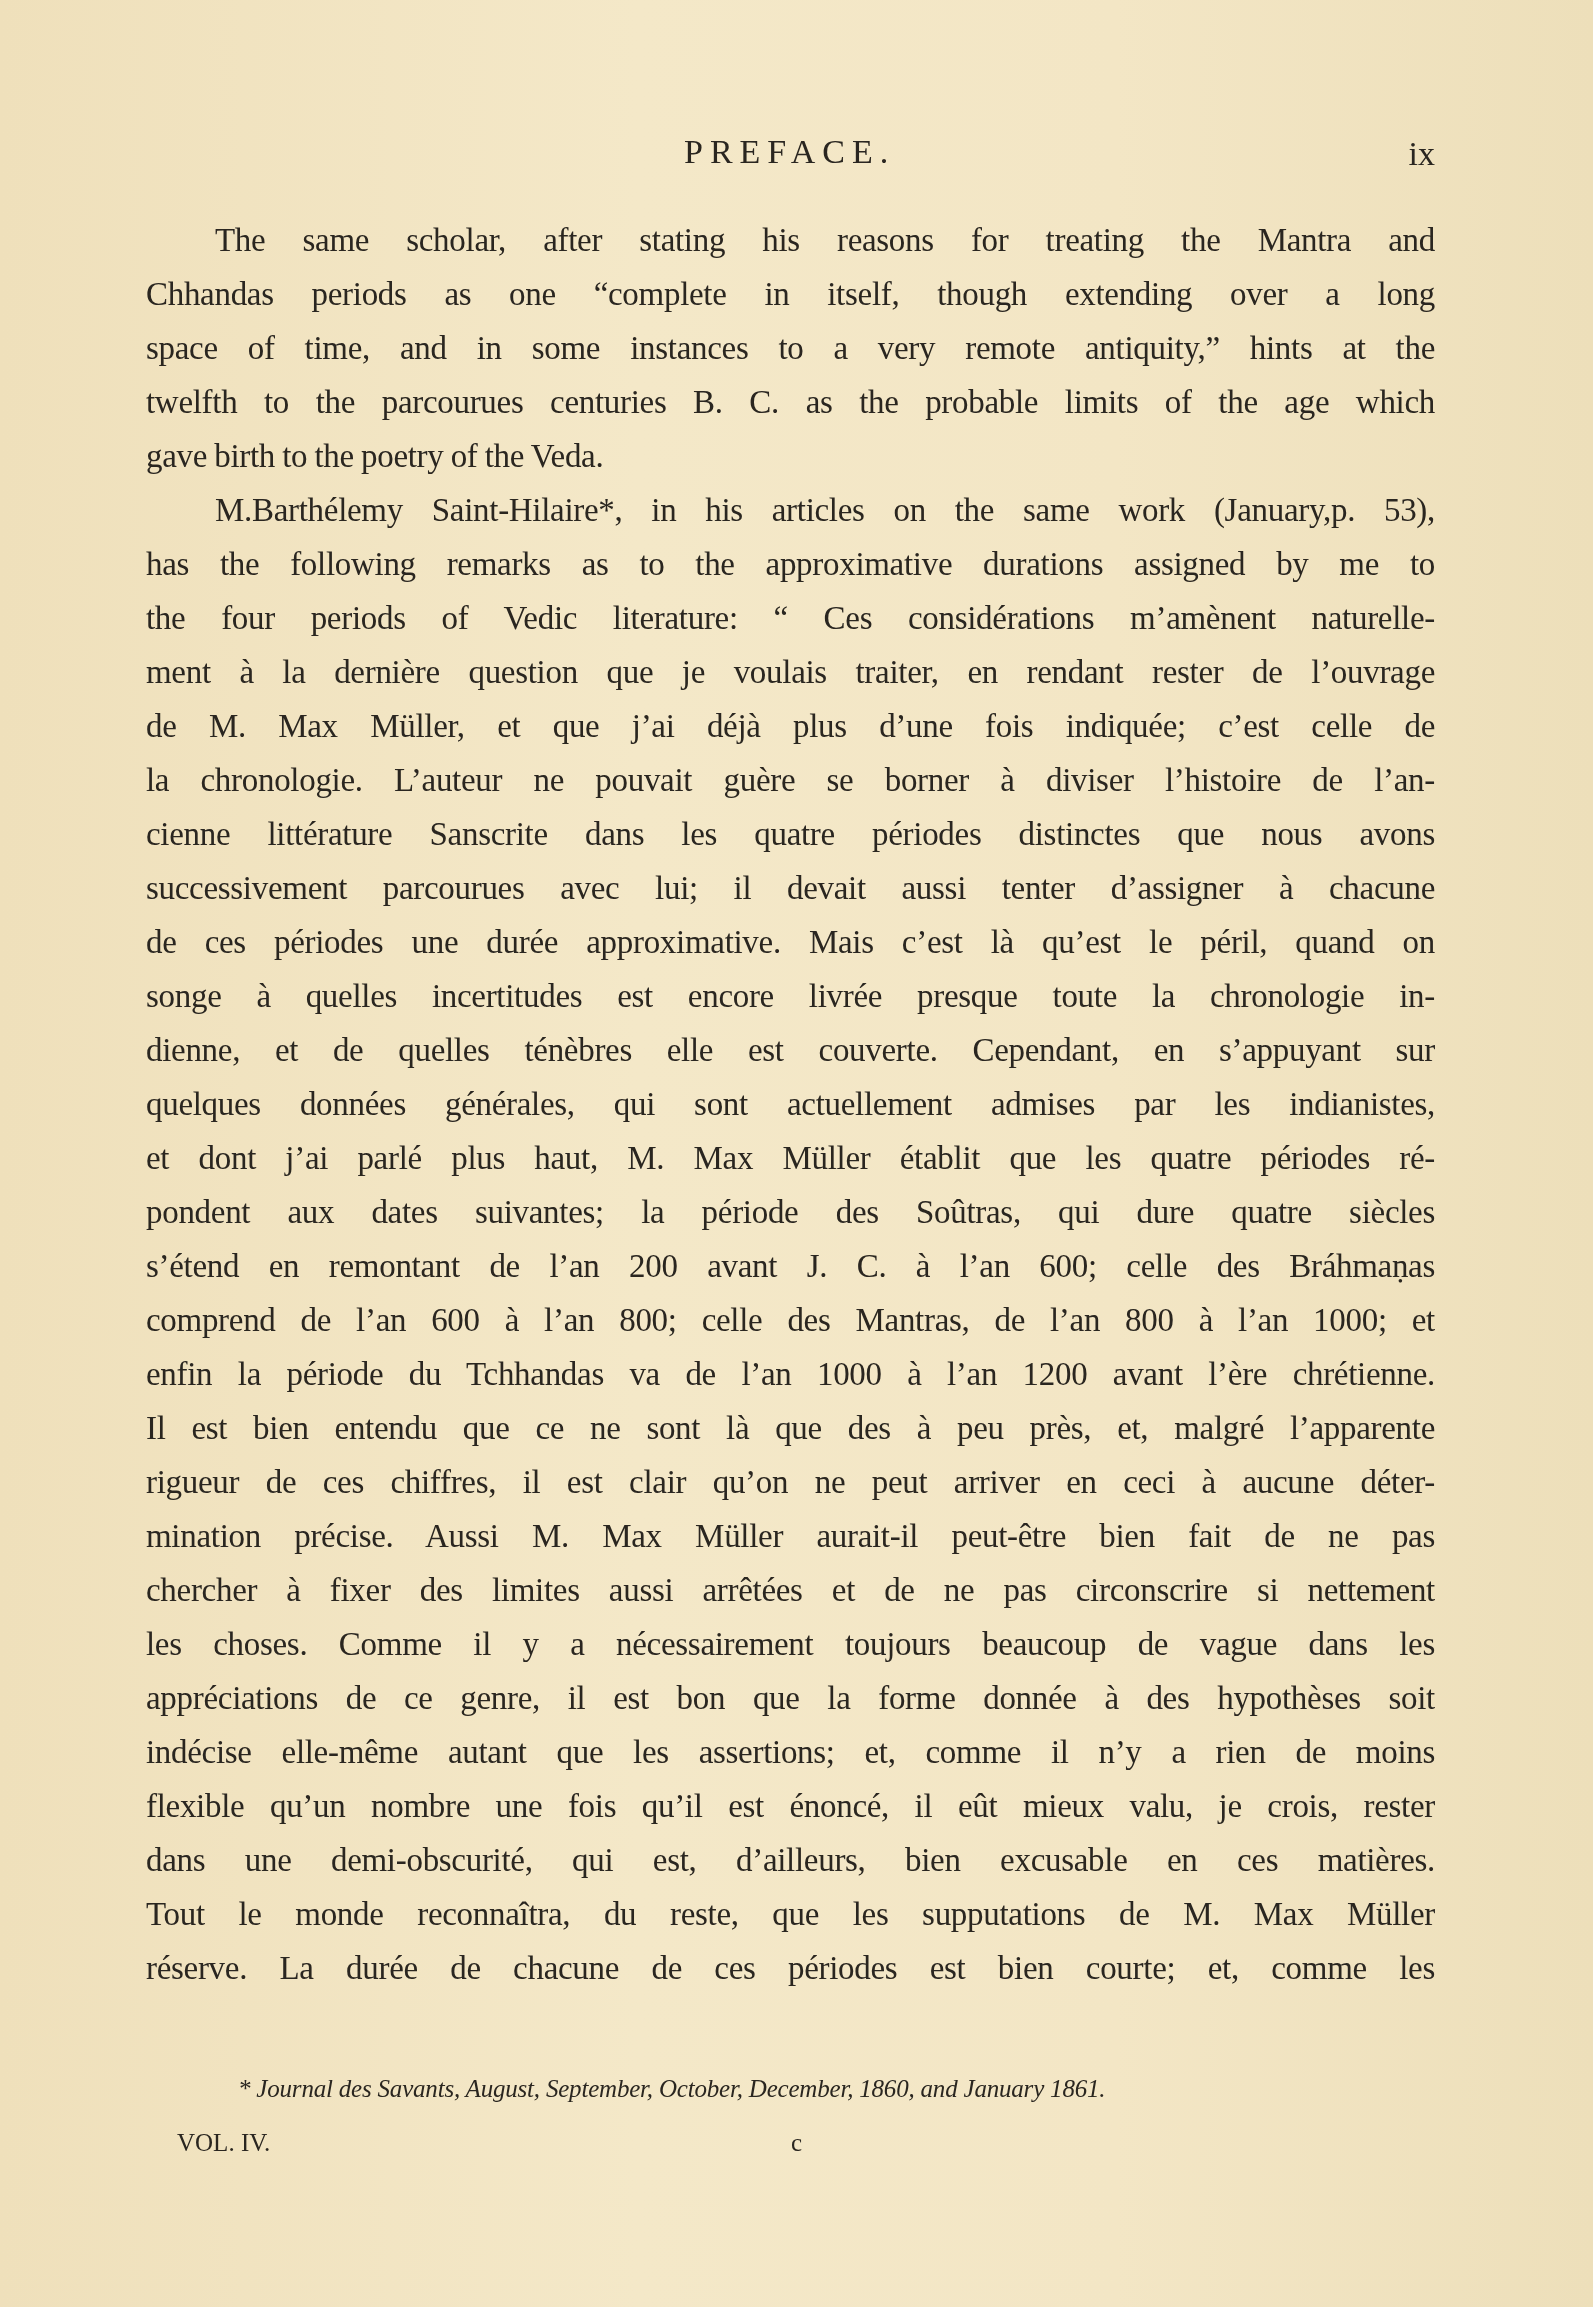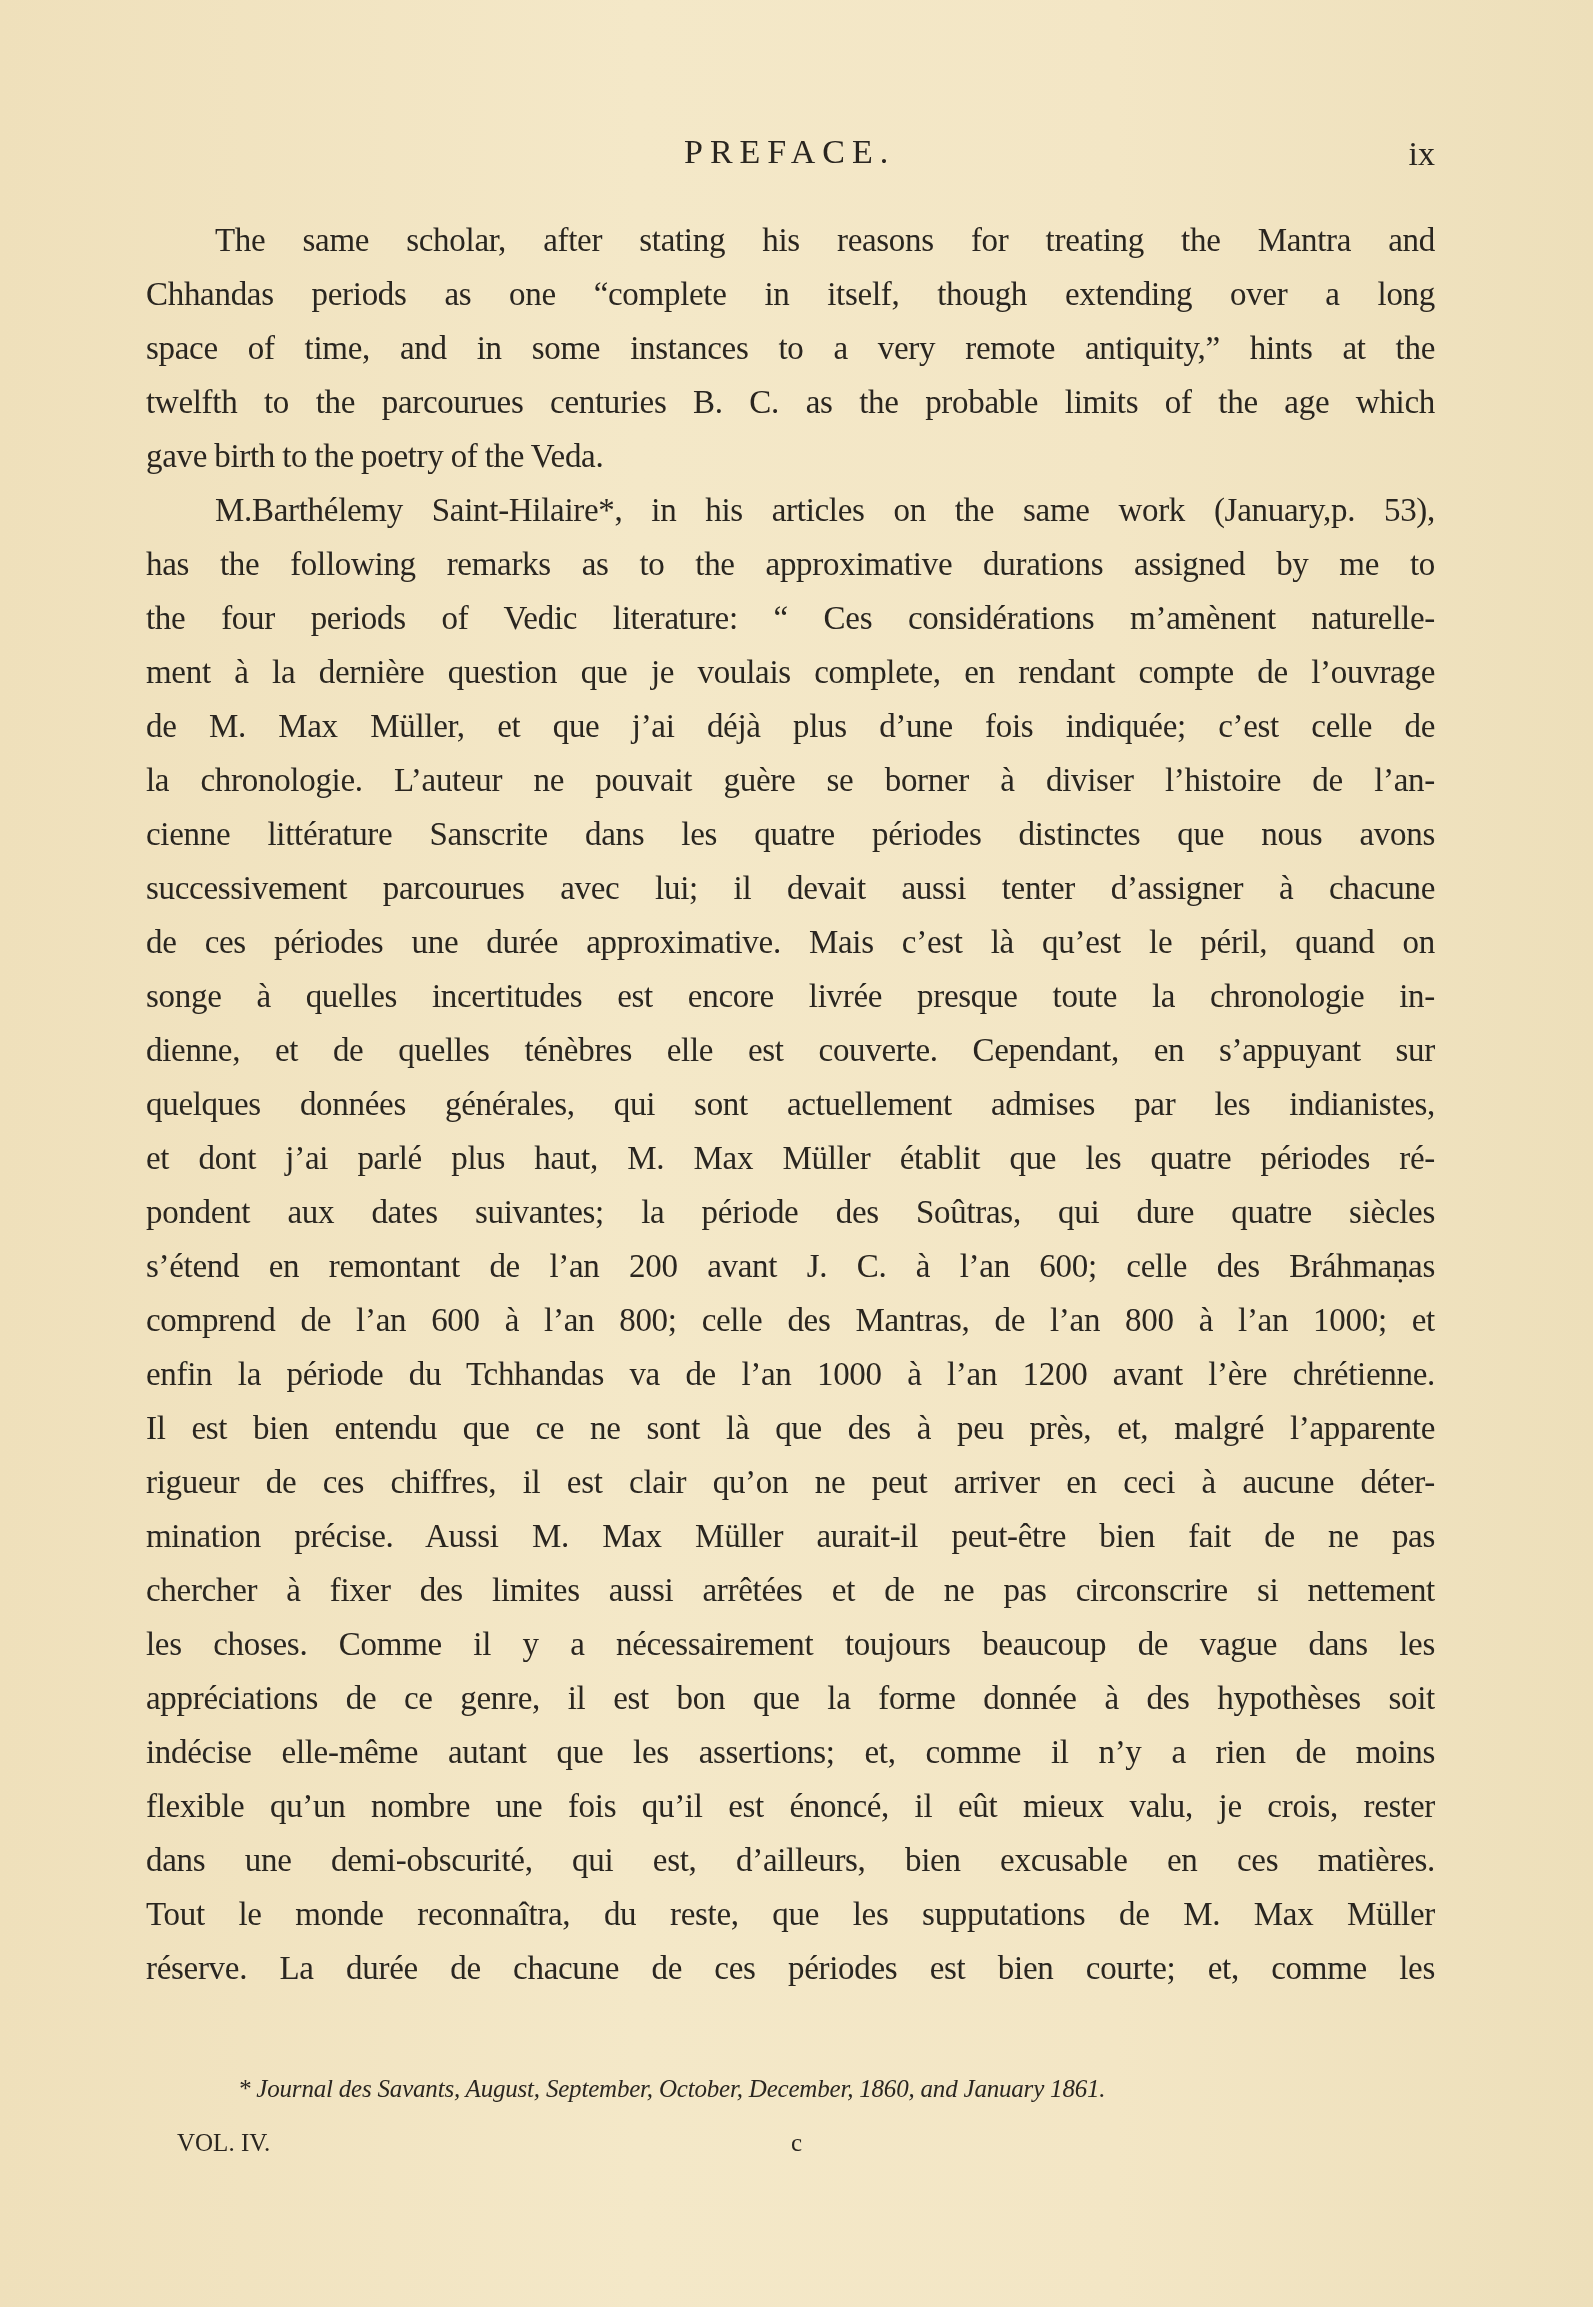--- a/index.html
+++ b/index.html
@@ -120,21 +120,21 @@
       <span class="line indent">The same scholar, after stating his reasons for treating the Mantra and</span>
       <span class="line">Chhandas periods as one “complete in itself, though extending over a long</span>
       <span class="line">space of time, and in some instances to a very remote antiquity,” hints at the</span>
       <span class="line">twelfth to the parcourues centuries B. C. as the probable limits of the age which</span>
       <span class="line last">gave birth to the poetry of the Veda.</span>
     </p>
     <p>
       <span class="line indent">M.Barthélemy Saint-Hilaire*, in his articles on the same work (January,p. 53),</span>
       <span class="line">has the following remarks as to the approximative durations assigned by me to</span>
       <span class="line">the four periods of Vedic literature: “ Ces considérations m’amènent naturelle-</span>
-      <span class="line">ment à la dernière question que je voulais complete, en rendant compte de l’ouvrage</span>
+      <span class="line">ment à la dernière question que je voulais traiter, en rendant rester de l’ouvrage</span>
       <span class="line">de M. Max Müller, et que j’ai déjà plus d’une fois indiquée; c’est celle de</span>
       <span class="line">la chronologie. L’auteur ne pouvait guère se borner à diviser l’histoire de l’an-</span>
       <span class="line">cienne littérature Sanscrite dans les quatre périodes distinctes que nous avons</span>
       <span class="line">successivement parcourues avec lui; il devait aussi tenter d’assigner à chacune</span>
       <span class="line">de ces périodes une durée approximative. Mais c’est là qu’est le péril, quand on</span>
       <span class="line">songe à quelles incertitudes est encore livrée presque toute la chronologie in-</span>
       <span class="line">dienne, et de quelles ténèbres elle est couverte. Cependant, en s’appuyant sur</span>
       <span class="line">quelques données générales, qui sont actuellement admises par les indianistes,</span>
       <span class="line">et dont j’ai parlé plus haut, M. Max Müller établit que les quatre périodes ré-</span>
       <span class="line">pondent aux dates suivantes; la période des Soûtras, qui dure quatre siècles</span>

